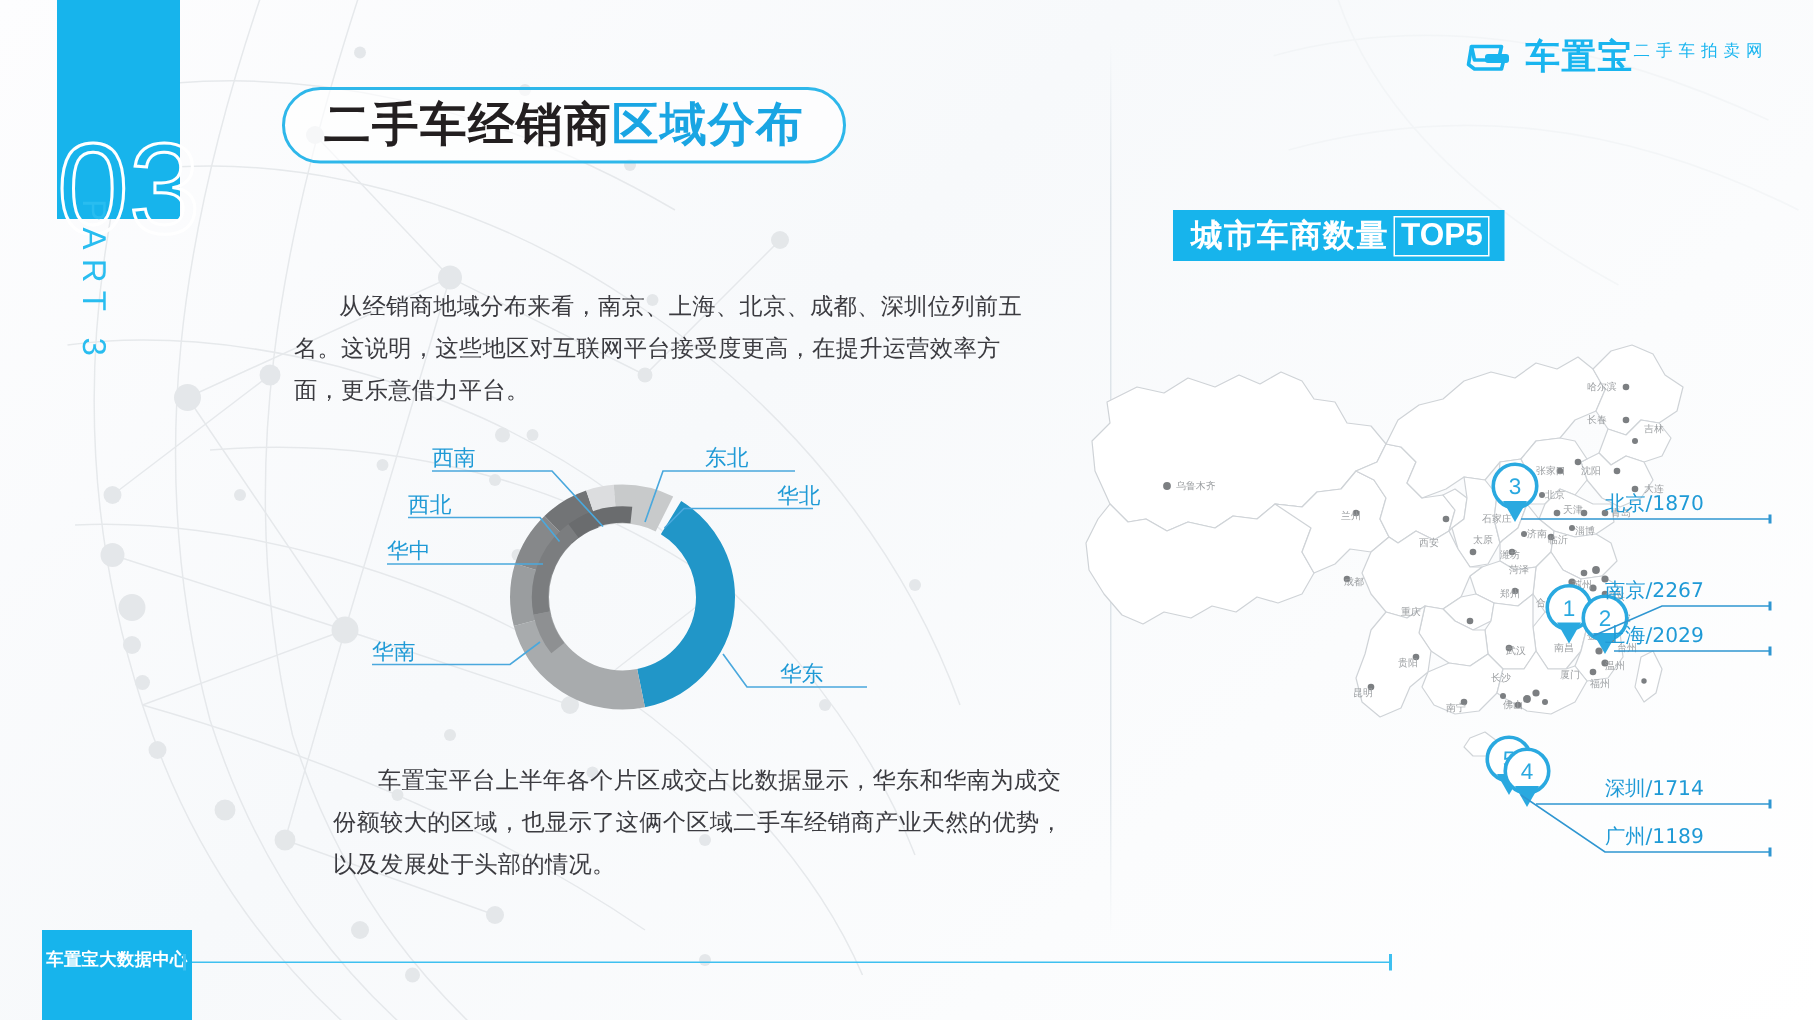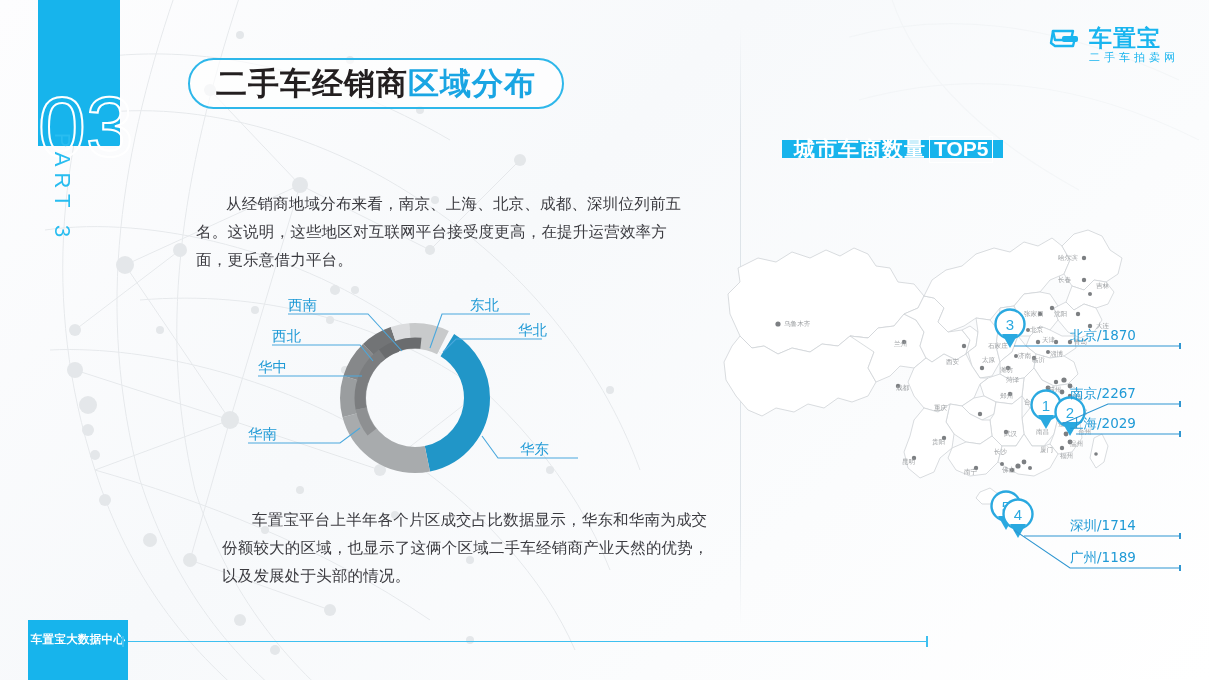--- a/index.html
+++ b/index.html
@@ -45,21 +45,21 @@
   
   .donut-wrap{position:absolute;left:230px;top:288px;width:360px;height:205px;}
 
   .lbl{position:absolute;color:#1f9ad6;font-size:14.5px;font-family:"DejaVu Sans",sans-serif;white-space:nowrap;}
 
   
   .vdiv{position:absolute;left:740px;top:28px;width:1px;height:596px;
     background:linear-gradient(to bottom,rgba(200,210,218,0),rgba(200,210,218,.55) 18%,rgba(200,210,218,.55) 82%,rgba(200,210,218,0));}
 
   
-  .top5{position:absolute;left:782px;top:140px;height:18px;background:#17b4ec;
+  .top5{position:absolute;left:782px;top:140px;height:34px;background:#17b4ec;
     display:flex;align-items:center;padding:0 10px 0 12px;}
   .top5 .cn{color:#fff;font-size:21px;font-weight:bold;font-family:"DejaVu Sans",sans-serif;letter-spacing:1px;}
   .top5 .box{color:#fff;font-size:21px;font-weight:bold;font-family:"Liberation Sans",sans-serif;
     border:1.5px solid #ffffff;padding:0px 4px 1px 4px;margin-left:3px;line-height:24px;}
 
   
   .map{position:absolute;left:718px;top:196px;width:470px;height:400px;}
 
   .city{position:absolute;color:#1f9ad6;font-size:13.5px;font-family:"DejaVu Sans",sans-serif;white-space:nowrap;}
 
@@ -68,21 +68,21 @@
     color:#fff;font-size:11.5px;font-family:"DejaVu Sans",sans-serif;font-weight:bold;
     display:flex;align-items:flex-start;justify-content:center;padding-top:12px;box-sizing:border-box;letter-spacing:.3px;}
   .foot-line{position:absolute;left:128px;top:641px;width:800px;height:1px;background:#3ec0f0;}
   .foot-cap{position:absolute;left:122px;top:636px;width:2px;height:11px;background:#3ec0f0;}
   .foot-cap2{position:absolute;left:926px;top:636px;width:2px;height:11px;background:#3ec0f0;}
   .foot-src{position:absolute;left:938px;top:632px;color:#6a6a70;font-size:12.5px;
     font-family:"DejaVu Sans",sans-serif;letter-spacing:.2px;}
 
   
   .logo{position:absolute;right:30px;top:26px;display:flex;align-items:flex-start;}
-  .logo-txt{display:flex;flex-direction:column;margin-left:6px;}
+  .logo-txt{display:flex;flex-direction:row;margin-left:6px;}
   .logo-name{color:#19b5ef;font-size:23px;font-weight:bold;line-height:24px;
     font-family:"DejaVu Sans",sans-serif;letter-spacing:1px;}
   .logo-sub{color:#19b5ef;font-size:11px;line-height:16px;letter-spacing:4px;
     font-family:"DejaVu Sans",sans-serif;}
 </style>
 </head>
 <body>
 
 <div class="slide">
 

